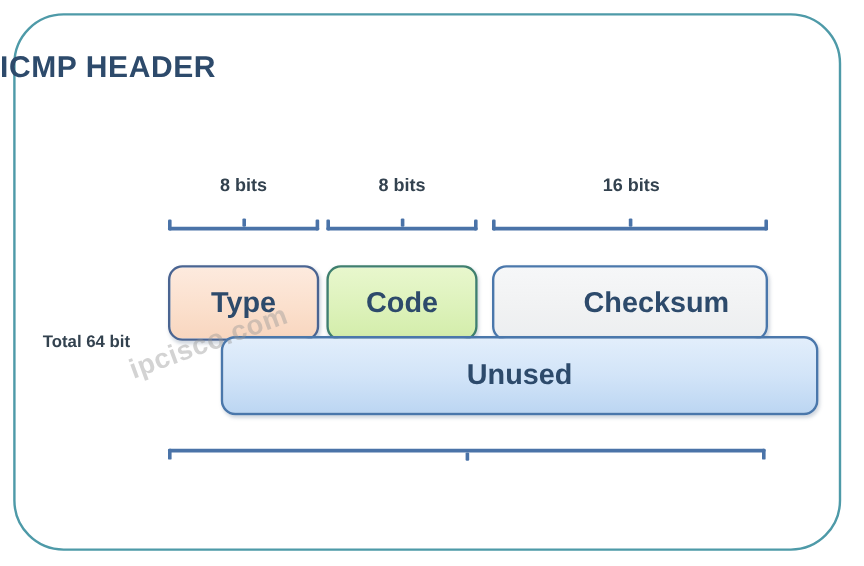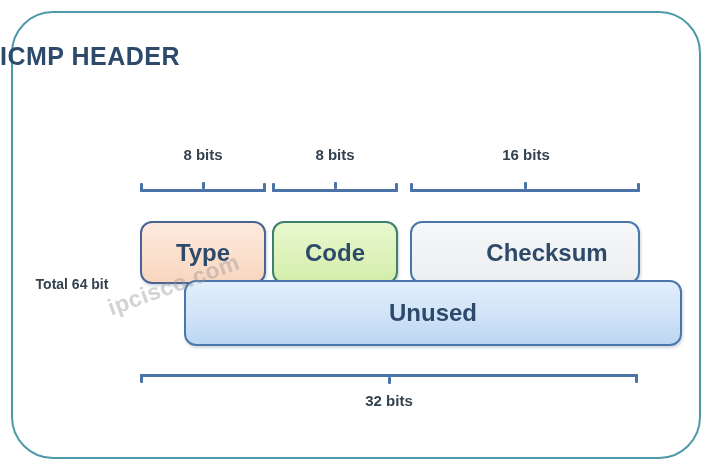--- a/index.html
+++ b/index.html
@@ -206,17 +206,16 @@
   <div id="total-label">
     <span class="l1">Total 64 bit</span>
   </div>
 
   <div class="bracket down" id="br-total">
     <div class="bar"></div>
     <div class="cap l"></div>
     <div class="cap r"></div>
     <div class="tick"></div>
   </div>
-  <div class="bitlabel" id="bits-total">32 bits</div>
 
   <div id="watermark">ipcisco.com</div>
 
 </div>
 
 </body></html>

